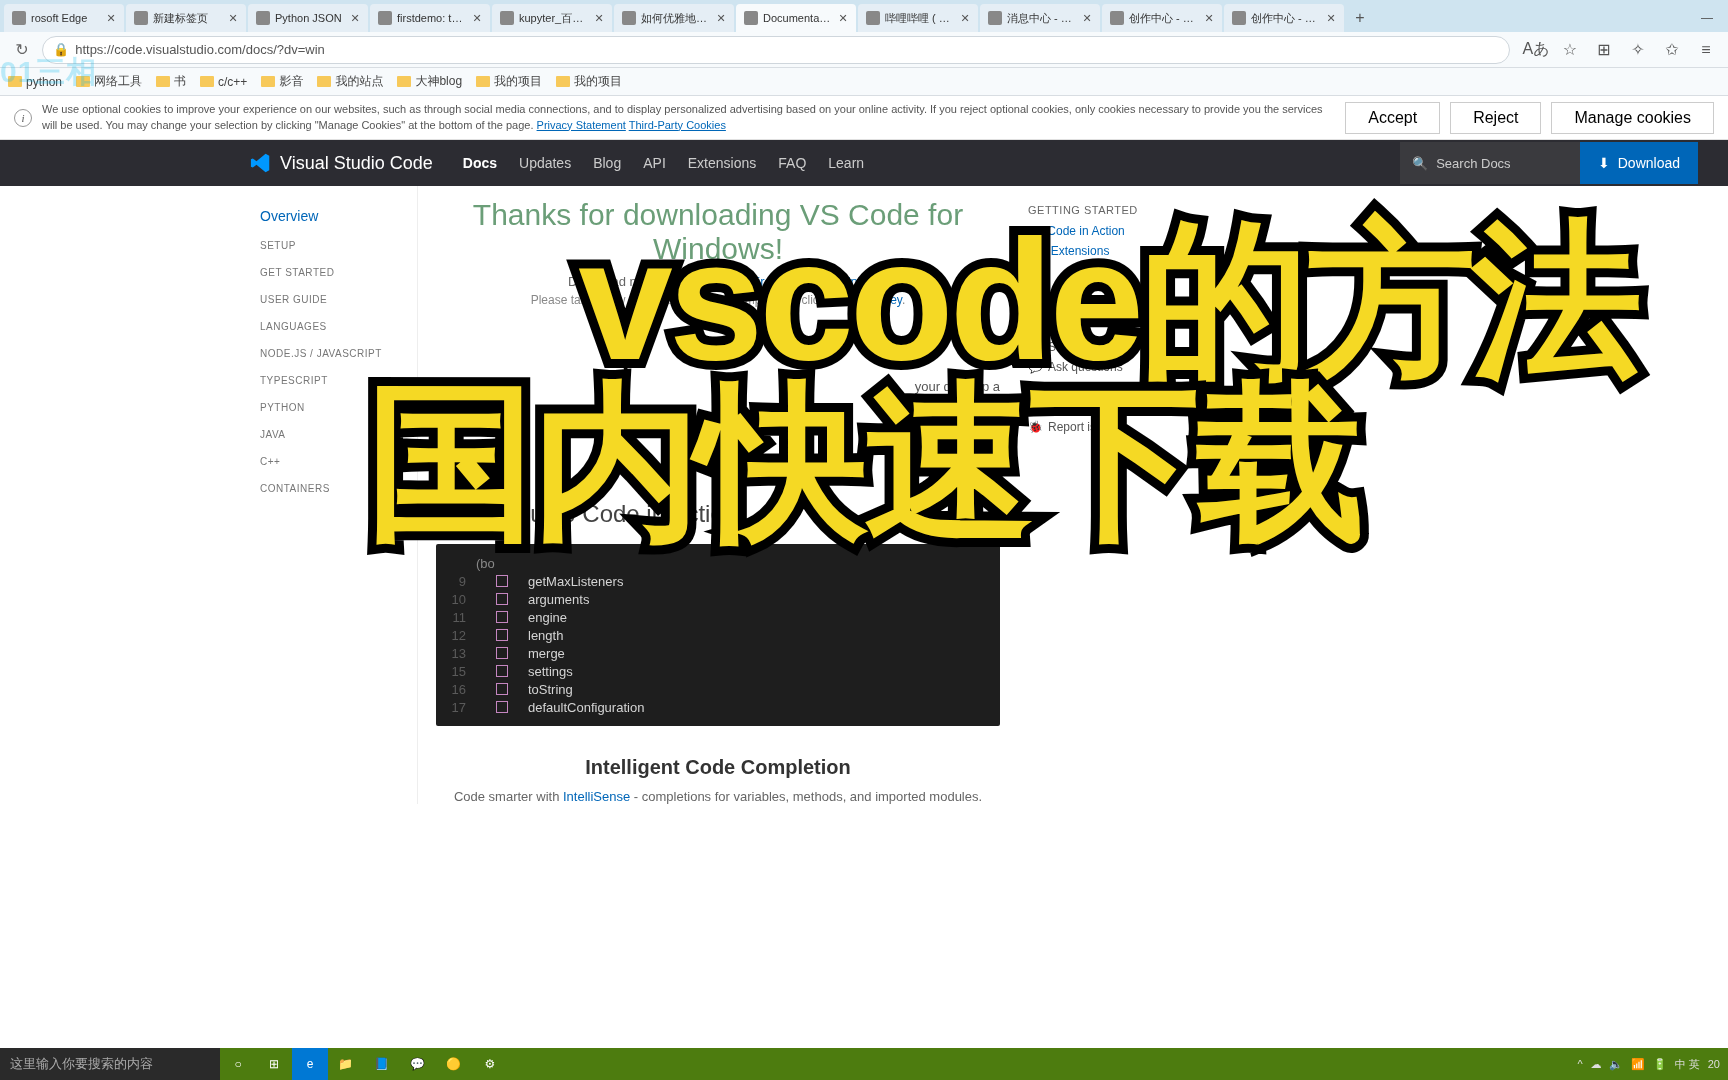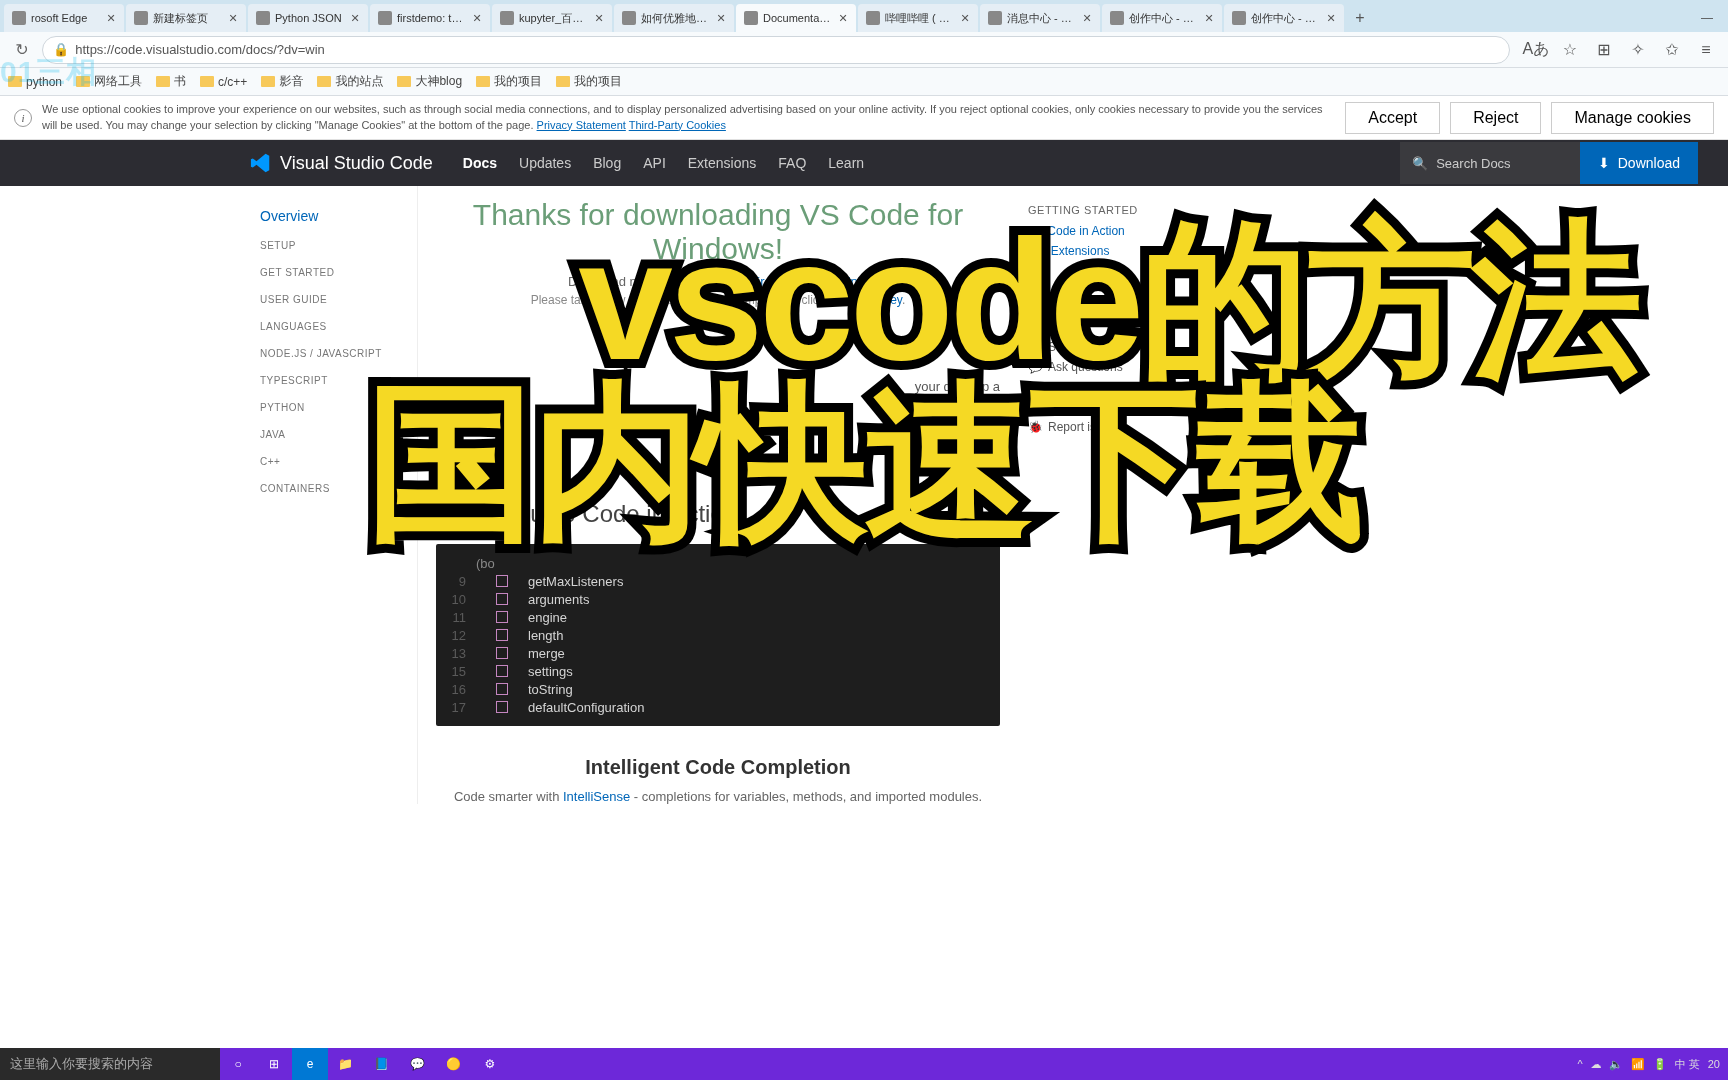--- a/index.html
+++ b/index.html
@@ -81,21 +81,21 @@
 .rightside .link { color: #0066b8; margin-bottom: 6px; display: block; }
 .rightside .link2 { color: #555; margin: 6px 0; display: flex; align-items: center; }
 .rightside .link2 .ic { width: 14px; margin-right: 6px; color: #888; }
 
 
 .overlay { position: absolute; left: 0; top: 220px; width: 100%; pointer-events: none; }
 .overlay .line { font-size: 170px; font-weight: 900; color: #f5d924; -webkit-text-stroke: 18px #000; paint-order: stroke fill; text-align: center; line-height: 0.95; letter-spacing: -4px; font-family: "Microsoft YaHei", sans-serif; }
 .overlay .line2 { text-align: right; padding-right: 90px; }
 
 
-.taskbar { position: absolute; bottom: 0; left: 0; right: 0; height: 32px; background: #6d28d9; display: flex; align-items: center; color: #fff; font-size: 12px; }
+.taskbar { position: absolute; bottom: 0; left: 0; right: 0; height: 32px; background: #4d7c0f; display: flex; align-items: center; color: #fff; font-size: 12px; }
 .taskbar .search { width: 220px; height: 100%; background: #2a2a2a; padding: 0 10px; color: #aaa; display: flex; align-items: center; }
 .task-icons { display: flex; height: 100%; }
 .task-icons div { width: 36px; display: flex; align-items: center; justify-content: center; }
 .tray { margin-left: auto; display: flex; align-items: center; padding-right: 8px; gap: 8px; color: #ddd; font-size: 11px; }
 
 
 .watermark { position: absolute; top: 52px; left: 0; color: rgba(0,183,237,0.25); font-size: 30px; font-weight: 700; pointer-events: none; letter-spacing: 1px; }
 </style>
 </head>
 <body>

